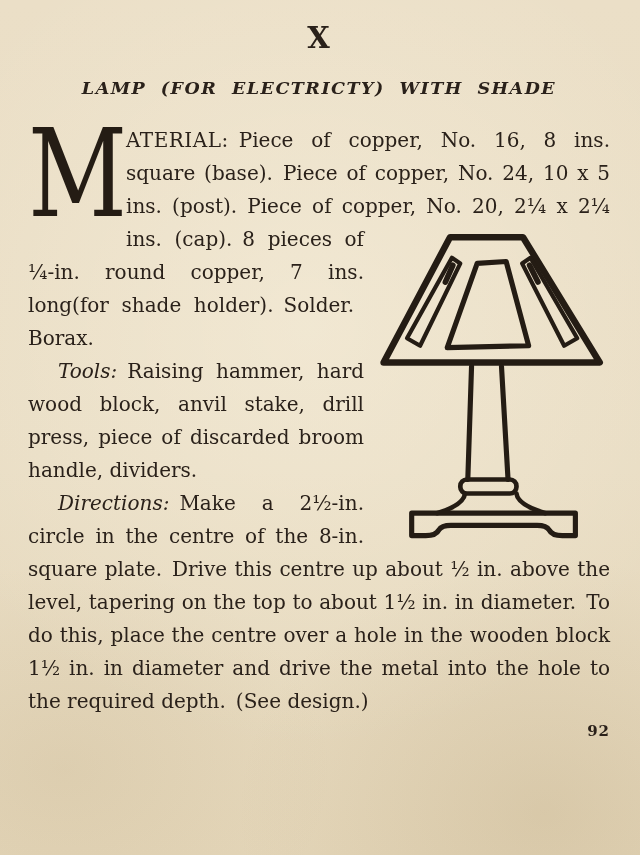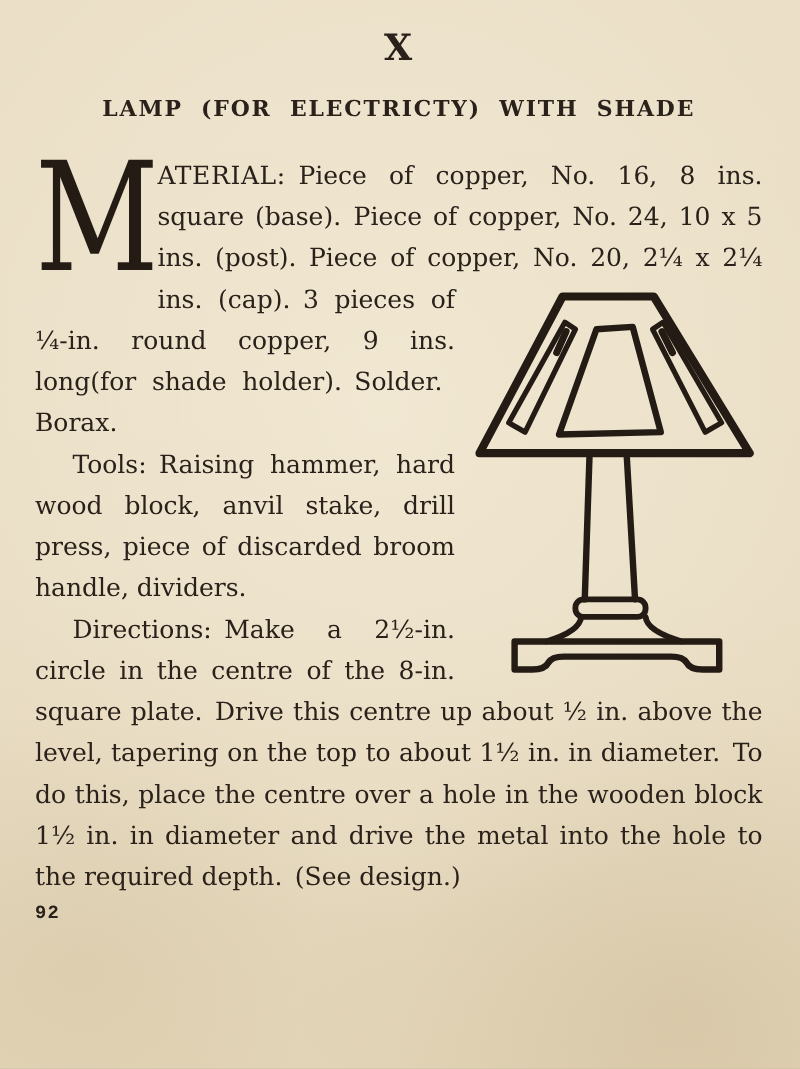--- a/index.html
+++ b/index.html
@@ -28,56 +28,56 @@
   }
   .title{
     margin:27px 0 0 0;
     text-align:center;
     font-size:17.5px;
     font-weight:bold;
     line-height:1;
     letter-spacing:1.5px;
     word-spacing:7px;
     white-space:nowrap;
+    font-style:italic;
   }
   .body{
     margin-top:26px;
     font-size:20px;
     line-height:33px;
     text-align:justify;
   }
   .body p{margin:0;padding:0;}
   .para.indent{text-indent:30px;}
   .lead{font-weight:normal;letter-spacing:0.5px;}
-  .label{}
+  .label{font-style:italic;}
   .dropcap{
     float:left;
     width:90px;
     height:97px;
     font-size:121px;
     line-height:92px;
     margin:5px 8px 2px 0;
     transform:scaleX(0.80);
     transform-origin:0 50%;
     color:#241c14;
   }
   .lamp-figure{
     float:right;
     width:232px;
     height:320px;
     margin:2px 0 4px 14px;
   }
   .lamp-figure svg{display:block;width:100%;height:100%;}
   .page-number{
-    text-align:left;
+    text-align:right;
     font-size:15px;
     font-weight:bold;
     letter-spacing:1px;
     margin-top:4px;
-    font-family:Liberation Mono, monospace;
   }
 </style>
 </head>
 <body>
 
 <div class="page">
 
   <div class="chapter-number">X</div>
 
   <div class="title">LAMP (FOR ELECTRICTY) WITH SHADE</div>
@@ -102,21 +102,21 @@
           <path d="M100,151 L96,272" stroke-width="5.5"></path>
           <path d="M132,151 L139,272" stroke-width="5.5"></path>
 
           <rect x="88" y="272" width="60" height="15" rx="7" stroke-width="5"></rect>
 
           <path d="M93,287 C92,296 80,303 63,308" stroke-width="5"></path>
           <path d="M148,287 C149,296 162,303 179,308" stroke-width="5"></path>
 
           <path d="M36,308 L211,308 L211,332 L197,332 Q186,332 183,326 Q180,321 170,321 L78,321 Q68,321 65,326 Q62,332 51,332 L36,332 Z" stroke-width="5.5"></path>
         </svg>
-        </span><span>2¼ x 2¼ ins. (cap). 3 pieces of ¼-in. round copper, 9 ins. long(for shade holder). Solder. Borax.</span>
+        </span><span>2¼ x 2¼ ins. (cap). 8 pieces of ¼-in. round copper, 7 ins. long(for shade holder). Solder. Borax.</span>
     </p>
 
     <p class="para indent">
       <span class="label">Tools:</span><span> Raising hammer, hard wood block, anvil stake, drill press, piece of discarded broom handle, dividers.</span>
     </p>
 
     <p class="para indent">
       <span class="label">Directions:</span><span> Make a 2½-in. circle in the centre of the 8-in. square plate. Drive this centre up about ½ in. above the level, tapering on the top to about 1½ in. in diameter. To do this, place the centre over a hole in the wooden block 1½ in. in diameter and drive the metal into the hole to the required depth. (See design.)</span>
     </p>
 

